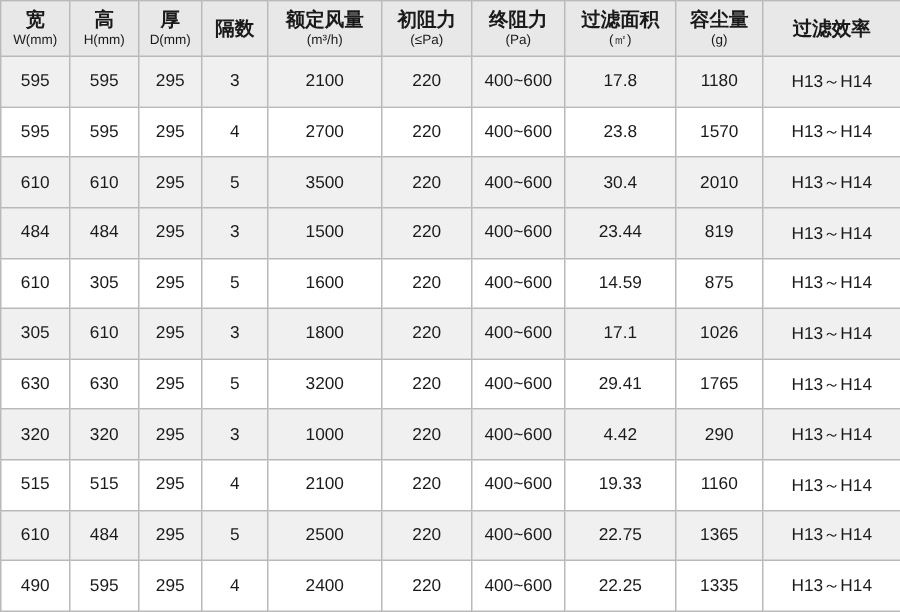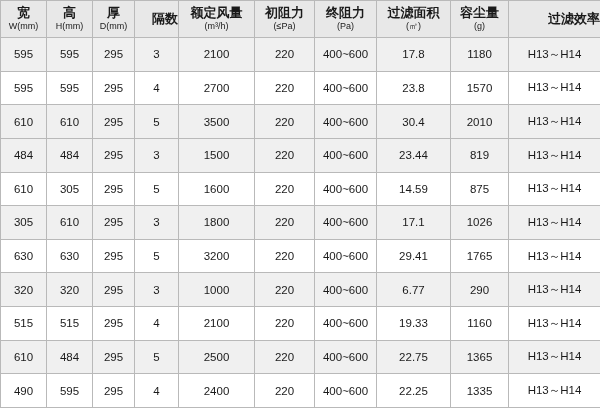--- a/index.html
+++ b/index.html
@@ -41,21 +41,20 @@
   }
   thead th .hdr-sub {
     display: block;
     font-size: 9px;
     font-weight: normal;
   }
   thead th .hdr-single {
     display: block;
     font-size: 13px;
     font-weight: bold;
-    text-align: right;
   }
   tbody td {
     font-size: 11.5px;
     height: 24.6px;
     background: #ffffff;
   }
   tbody tr.alt td {
     background: #f0f0f0;
   }
   
@@ -214,21 +213,21 @@
         <td>H13～H14</td>
       </tr>
       <tr class="alt">
         <td>320</td>
         <td>320</td>
         <td>295</td>
         <td>3</td>
         <td>1000</td>
         <td>220</td>
         <td>400~600</td>
-        <td>6.77</td>
+        <td>4.42</td>
         <td>290</td>
         <td>H13～H14</td>
       </tr>
       <tr>
         <td>515</td>
         <td>515</td>
         <td>295</td>
         <td>4</td>
         <td>2100</td>
         <td>220</td>

